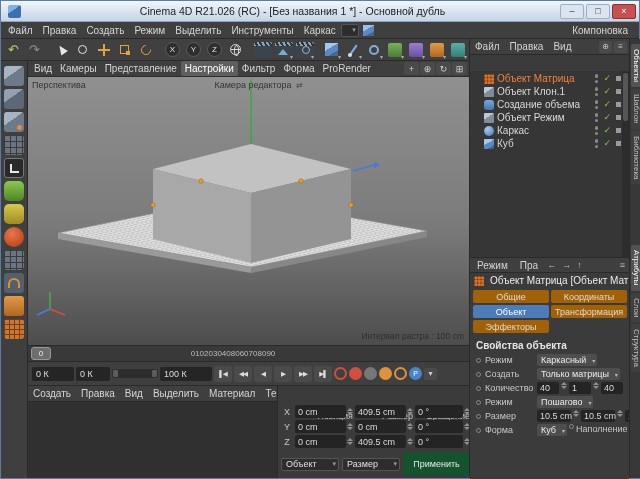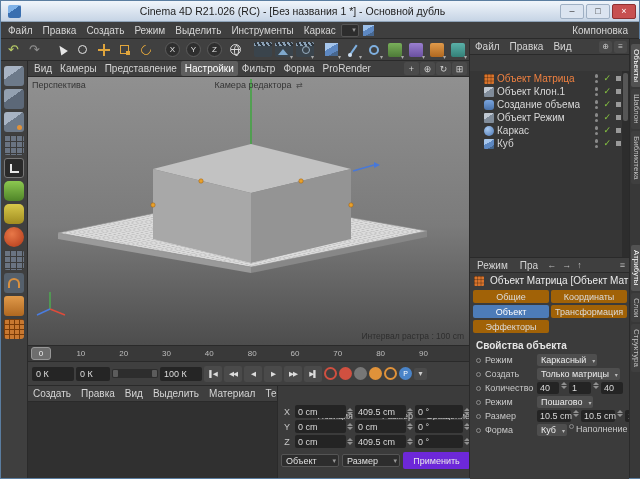--- a/index.html
+++ b/index.html
@@ -116,21 +116,21 @@
   .vp-menubar .mitem { padding:0 4px; }
   .vp-menubar .mitem.active { background:#5e5e5e; color:#fff; border-radius:2px; }
   .vp-nav { margin-left:auto; display:flex; gap:1px; }
   .vnav { width:15px; height:13px; display:flex; align-items:center; justify-content:center;
     font-size:9px; color:#d0d0d0; background:#4a4a4a; border-radius:2px; }
 
   .viewport { height:268px; position:relative; overflow:hidden; }
 
   
   .timeline { height:16px; background:#393939; border-top:1px solid #2a2a2a; position:relative; }
-  .ruler { position:absolute; left:10px; right:41px; top:3px; display:flex; justify-content:space-between; }
+  .ruler { position:absolute; left:10px; right:41px; top:3px; display:flex; justify-content:center; }
   .tick { font-size:8px; color:#bdbdbd; }
   .playhead { position:absolute; left:3px; top:1px; width:20px; height:13px; background:#6e6e6e;
     border:1px solid #979797; border-radius:3px; font-size:8px; color:#f0f0f0;
     display:flex; align-items:center; justify-content:center; }
 
   
   .transport { height:24px; background:#3f3f3f; border-top:1px solid #2a2a2a;
     display:flex; align-items:center; gap:2px; padding:0 4px; }
   .tfield { height:14px; background:#252525; border-radius:2px; font-size:9px; color:#dcdcdc;
     display:flex; align-items:center; padding:0 4px; white-space:nowrap; }
@@ -161,21 +161,21 @@
   .chead { font-size:9px; color:#c8c8c8; text-align:right; height:13px;margin-top:22px; }
   .caxis { font-size:9px; color:#c8c8c8; text-align:center; }
   .fld { display:flex; align-items:center; gap:1px; min-width:0; }
   .nf { flex:1; min-width:0; background:#242424; border-radius:2px; height:13px; display:flex;
     align-items:center; padding:0 3px; font-size:9px; color:#dadada; white-space:nowrap; overflow:hidden; }
   .spin { display:inline-flex; flex-direction:column; gap:1px; }
   .spin i { width:0; height:0; border-left:3px solid transparent; border-right:3px solid transparent; }
   .spin .up { border-bottom:3px solid #909090; }
   .spin .dn { border-top:3px solid #909090; }
   .coords-bottom { display:flex; gap:3px; margin-top:3px; align-items:center; }
-  .btn { background:#6d28d9; border-radius:2px; font-size:9px; color:#e8e8e8; height:17px;
+  .btn { background:#14532d; border-radius:2px; font-size:9px; color:#e8e8e8; height:24px;
     display:flex; align-items:center; justify-content:center; padding:0 8px; }
 
   
   .right-col { position:absolute; left:468px; top:0; width:160px; height:100%;
     background:#3b3b3b; border-left:1px solid #2a2a2a; }
   .om-menubar { height:16px; background:#3f3f3f; border-bottom:1px solid #2a2a2a;
     display:flex; align-items:center; font-size:10px; color:#d4d4d4; }
   .om-icons { margin-left:auto; display:flex; gap:2px; padding-right:2px; }
   .mini { width:13px; height:12px; background:#4a4a4a; border-radius:2px; font-size:8px;
     color:#ccc; display:flex; align-items:center; justify-content:center; }
@@ -445,21 +445,21 @@
               <span class="tick">80</span>
               <span class="tick">90</span>
             </div>
             <div class="playhead">0</div>
           </div>
 
           <div class="transport">
             <span class="tfield" style="width:42px">0 К</span>
             <span class="tfield" style="width:34px">0 К</span>
             <span class="rtrack"></span>
-            <span class="tfield" style="width:42px">100 К</span>
+            <span class="tfield" style="width:52px">100 К</span>
             <span class="pbtn">▌◀</span>
             <span class="pbtn">◀◀</span>
             <span class="pbtn">◀</span>
             <span class="pbtn">▶</span>
             <span class="pbtn">▶▶</span>
             <span class="pbtn">▶▌</span>
             <span class="cbtn cb-ring"></span>
             <span class="cbtn cb-red"></span>
             <span class="cbtn cb-grey"></span>
             <span class="cbtn cb-org"></span>

